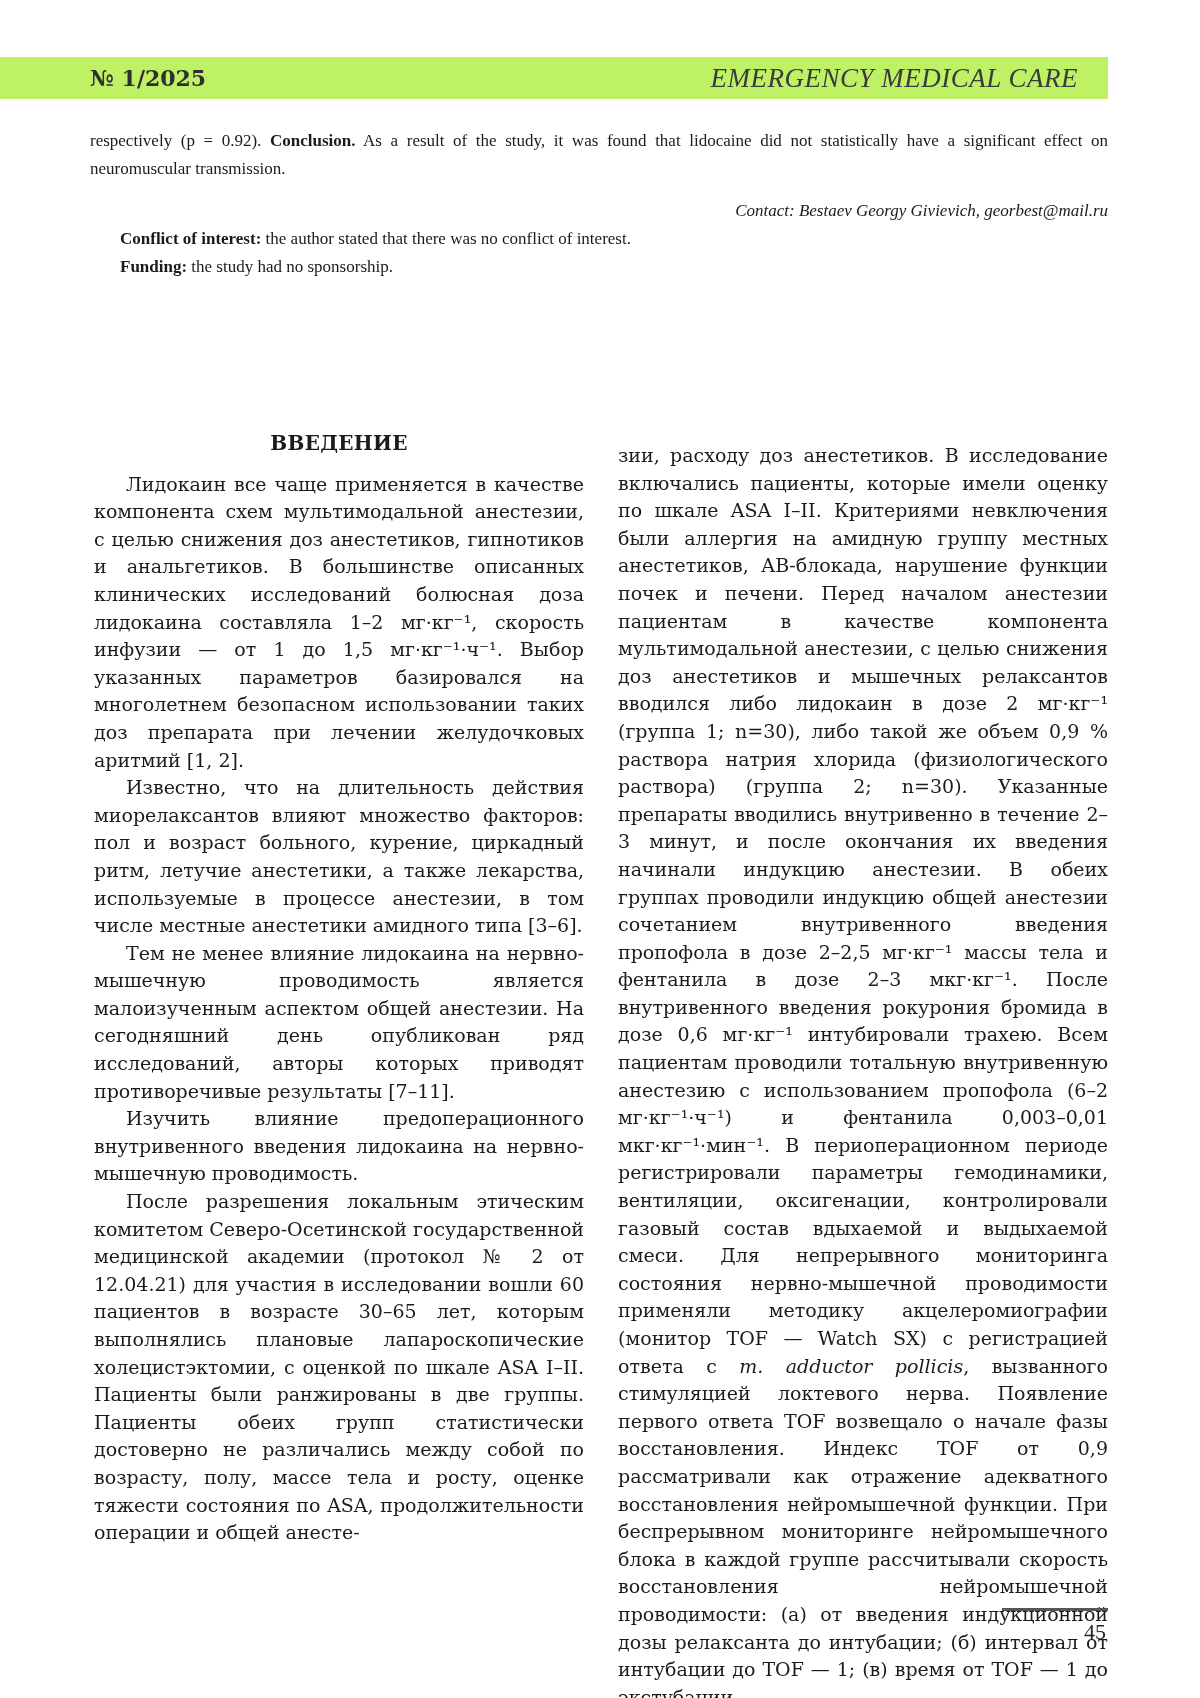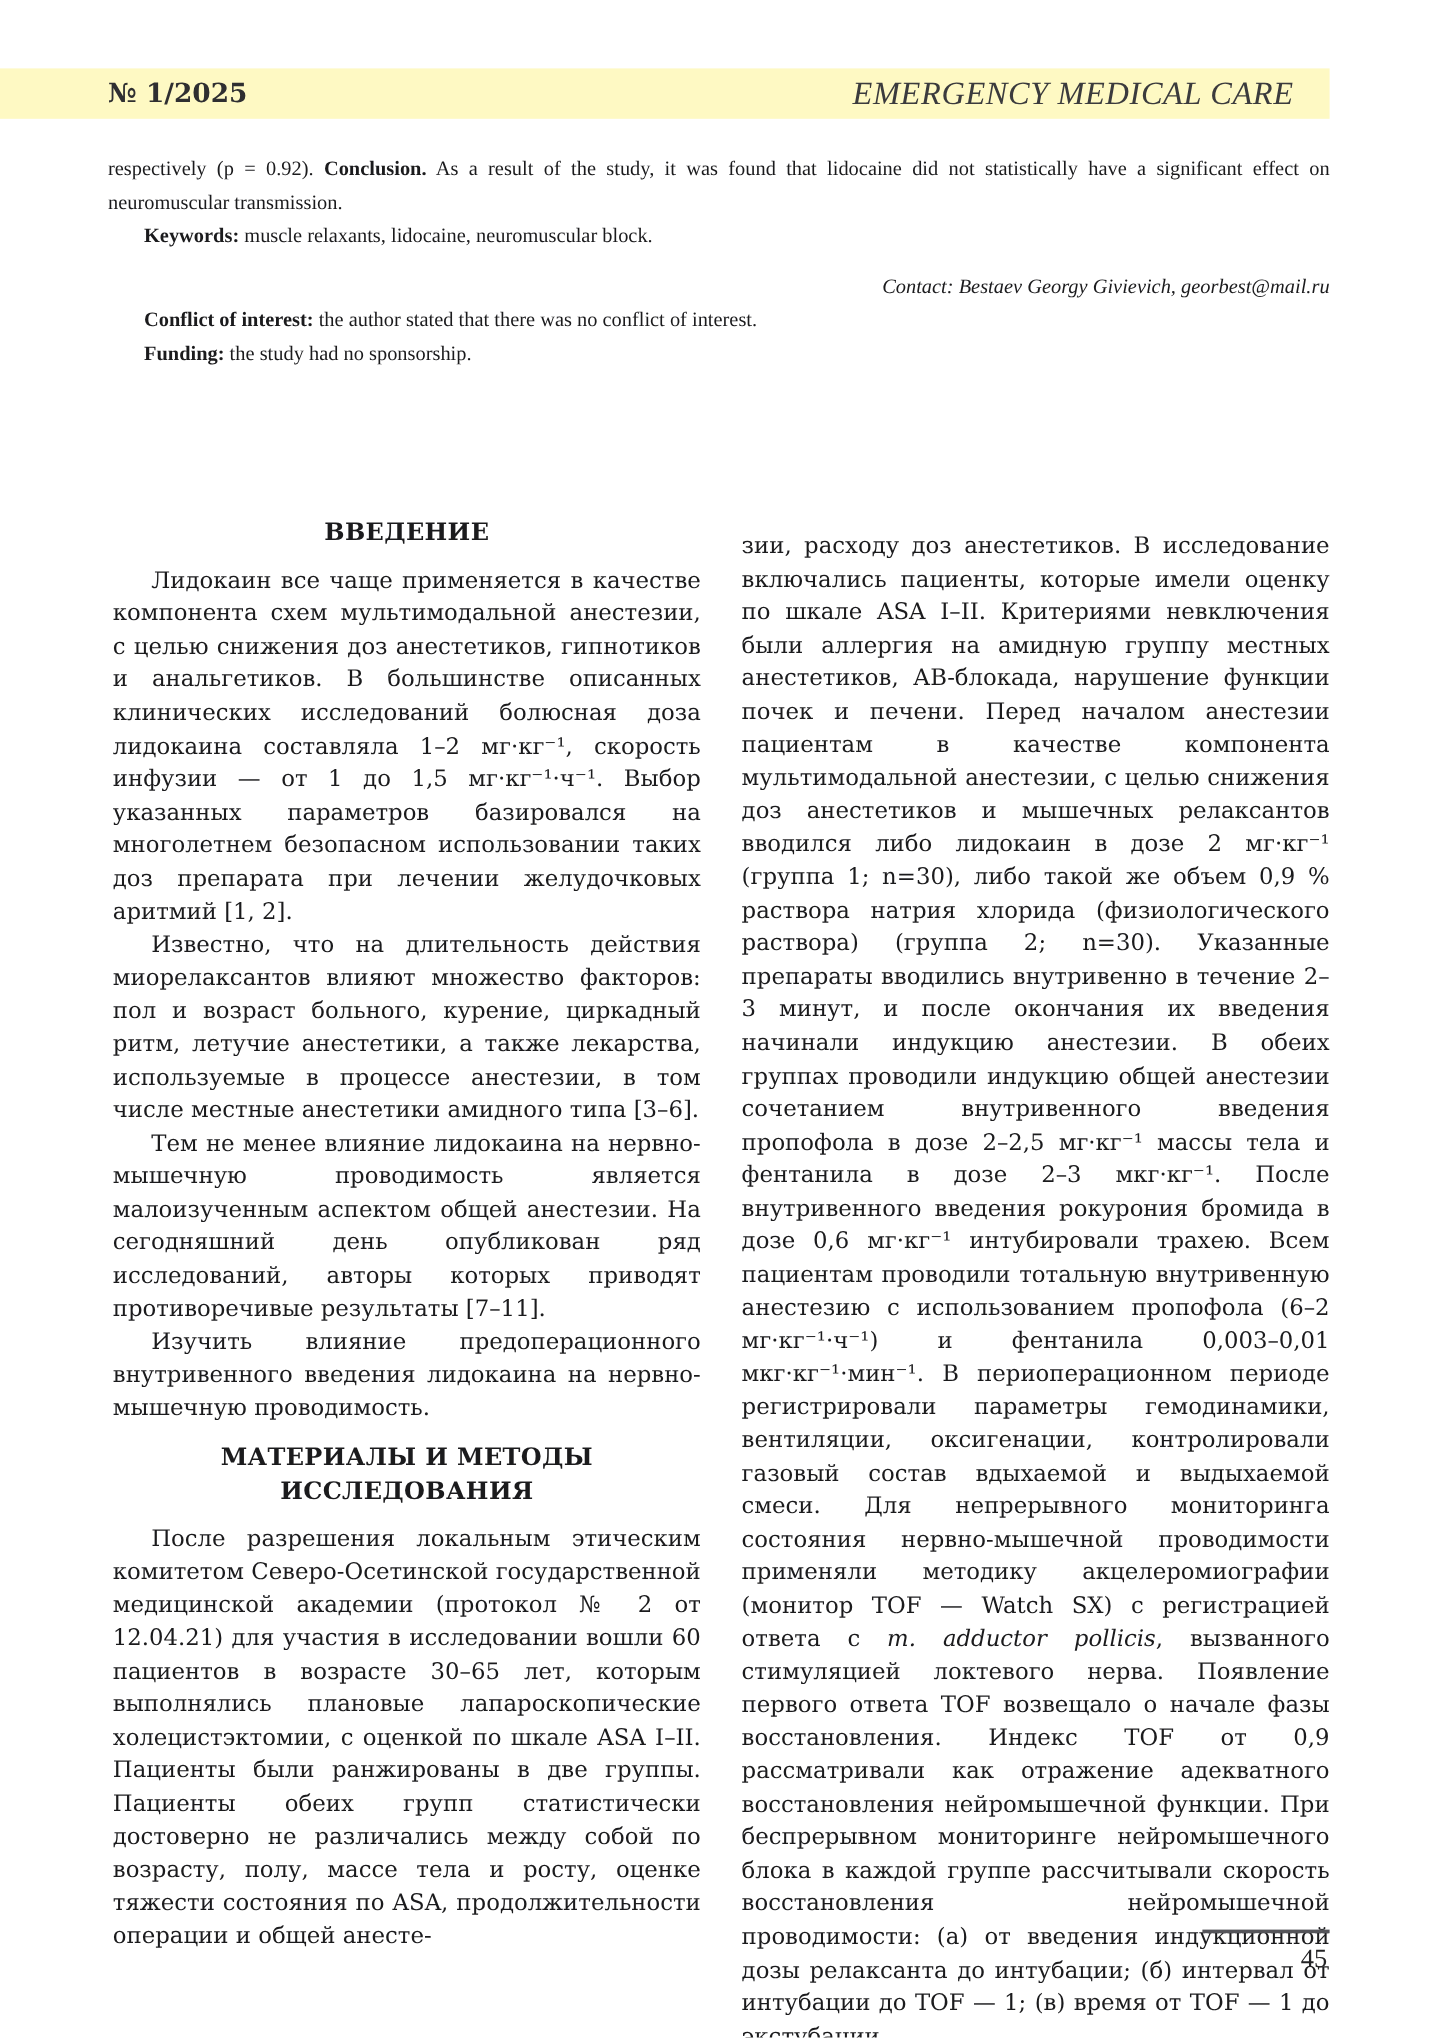--- a/index.html
+++ b/index.html
@@ -10,21 +10,21 @@
     font-family: "DejaVu Serif", serif;
     color: #1b1b1d;
     overflow: hidden;
   }
 
   
   .header-band {
     position: absolute;
     left: 0; top: 57px;
     width: 1108px; height: 42px;
-    background: #fef9c3;
+    background: #bef264;
     display: flex;
     align-items: center;
     justify-content: space-between;
     padding: 0 30px 0 90px;
     box-sizing: border-box;
   }
   .issue-label {
     font-family: "DejaVu Serif", serif;
     font-weight: bold;
     font-size: 22px;
@@ -98,34 +98,32 @@
 </head>
 <body>
 
 <header class="header-band">
   <span class="issue-label">№ 1/2025</span>
   <span class="journal-name">EMERGENCY MEDICAL CARE</span>
 </header>
 
 <section class="front">
   <p><span>respectively (p = 0.92). </span><span style="font-weight: bold;">Conclusion.</span><span> As a result of the study, it was found that lidocaine did not statistically have a significant effect on neuromuscular transmission.</span></p>
-  <p class="indent"><span style="font-weight: bold;">Keywords:</span><span> muscle relaxants, lidocaine, neuromuscular block.</span></p>
   <p class="contact-line"><span style="font-style: italic;">Contact: Bestaev Georgy Givievich, georbest@mail.ru</span></p>
   <p class="indent"><span style="font-weight: bold;">Conflict of interest:</span><span> the author stated that there was no conflict of interest.</span></p>
   <p class="indent"><span style="font-weight: bold;">Funding:</span><span> the study had no sponsorship.</span></p>
 </section>
 
 <section class="columns">
   <div class="col col-left">
     <h2 class="first">ВВЕДЕНИЕ</h2>
     <p>Лидокаин все чаще применяется в качестве компонента схем мультимодальной анестезии, с целью снижения доз анестетиков, гипнотиков и анальгетиков. В большинстве описанных клинических исследований болюсная доза лидокаина составляла 1–2 мг·кг⁻¹, скорость инфузии — от 1 до 1,5 мг·кг⁻¹·ч⁻¹. Выбор указанных параметров базировался на многолетнем безопасном использовании таких доз препарата при лечении желудочковых аритмий [1, 2].</p>
     <p>Известно, что на длительность действия миорелаксантов влияют множество факторов: пол и возраст больного, курение, циркадный ритм, летучие анестетики, а также лекарства, используемые в процессе анестезии, в том числе местные анестетики амидного типа [3–6].</p>
     <p>Тем не менее влияние лидокаина на нервно-мышечную проводимость является малоизученным аспектом общей анестезии. На сегодняшний день опубликован ряд исследований, авторы которых приводят противоречивые результаты [7–11].</p>
     <p>Изучить влияние предоперационного внутривенного введения лидокаина на нервно-мышечную проводимость.</p>
-    <h2>МАТЕРИАЛЫ И МЕТОДЫ ИССЛЕДОВАНИЯ</h2>
     <p>После разрешения локальным этическим комитетом Северо-Осетинской государственной медицинской академии (протокол № 2 от 12.04.21) для участия в исследовании вошли 60 пациентов в возрасте 30–65 лет, которым выполнялись плановые лапароскопические холецистэктомии, с оценкой по шкале ASA I–II. Пациенты были ранжированы в две группы. Пациенты обеих групп статистически достоверно не различались между собой по возрасту, полу, массе тела и росту, оценке тяжести состояния по ASA, продолжительности операции и общей анесте-</p>
   </div>
   <div class="col col-right">
     <p class="no-indent"><span>зии, расходу доз анестетиков. В исследование включались пациенты, которые имели оценку по шкале ASA I–II. Критериями невключения были аллергия на амидную группу местных анестетиков, АВ-блокада, нарушение функции почек и печени. Перед началом анестезии пациентам в качестве компонента мультимодальной анестезии, с целью снижения доз анестетиков и мышечных релаксантов вводился либо лидокаин в дозе 2 мг·кг⁻¹ (группа 1; n=30), либо такой же объем 0,9 % раствора натрия хлорида (физиологического раствора) (группа 2; n=30). Указанные препараты вводились внутривенно в течение 2–3 минут, и после окончания их введения начинали индукцию анестезии. В обеих группах проводили индукцию общей анестезии сочетанием внутривенного введения пропофола в дозе 2–2,5 мг·кг⁻¹ массы тела и фентанила в дозе 2–3 мкг·кг⁻¹. После внутривенного введения рокурония бромида в дозе 0,6 мг·кг⁻¹ интубировали трахею. Всем пациентам проводили тотальную внутривенную анестезию с использованием пропофола (6–2 мг·кг⁻¹·ч⁻¹) и фентанила 0,003–0,01 мкг·кг⁻¹·мин⁻¹. В периоперационном периоде регистрировали параметры гемодинамики, вентиляции, оксигенации, контролировали газовый состав вдыхаемой и выдыхаемой смеси. Для непрерывного мониторинга состояния нервно-мышечной проводимости применяли методику акцелеромиографии (монитор TOF — Watch SX) с регистрацией ответа с </span><span style="font-style: italic;">m. adductor pollicis</span><span>, вызванного стимуляцией локтевого нерва. Появление первого ответа TOF возвещало о начале фазы восстановления. Индекс TOF от 0,9 рассматривали как отражение адекватного восстановления нейромышечной функции. При беспрерывном мониторинге нейромышечного блока в каждой группе рассчитывали скорость восстановления нейромышечной проводимости: (а) от введения индукционной дозы релаксанта до интубации; (б) интервал от интубации до TOF — 1; (в) время от TOF — 1 до экстубации.</span></p>
   </div>
 </section>
 
 <div class="footer-rule"></div>
 <div class="page-number">45</div>
 

